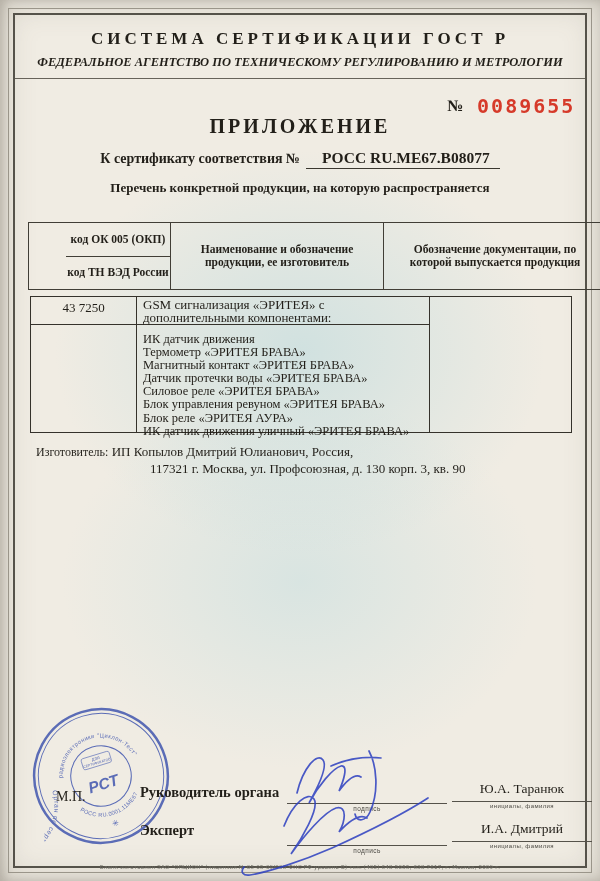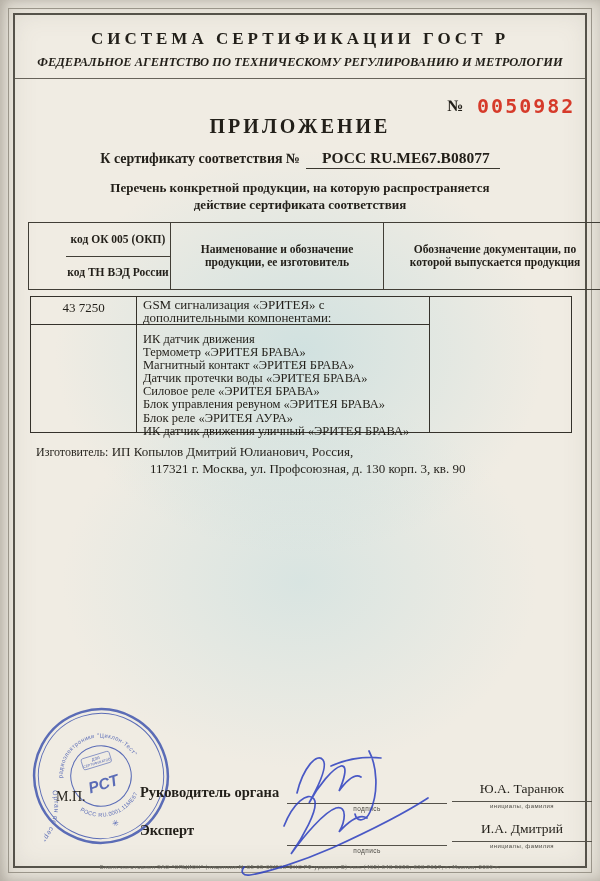--- a/index.html
+++ b/index.html
@@ -74,28 +74,27 @@
 <body>
 
 <div id="page">
   <div class="frame-outer"></div>
   <div class="frame-inner"></div>
 
   <div class="abs ctr sys-title">СИСТЕМА СЕРТИФИКАЦИИ ГОСТ Р</div>
   <div class="abs ctr agency">ФЕДЕРАЛЬНОЕ АГЕНТСТВО ПО ТЕХНИЧЕСКОМУ РЕГУЛИРОВАНИЮ И МЕТРОЛОГИИ</div>
   <div class="abs top-rule"></div>
 
-  <div class="abs num-row"><span>№</span><span class="blank-no">0050982</span></div>
+  <div class="abs num-row"><span>№</span><span class="blank-no">0089655</span></div>
 
   <div class="abs ctr doc-title">ПРИЛОЖЕНИЕ</div>
 
   <div class="abs ctr cert-line"><span>К сертификату соответствия №</span><span class="cert-no">РОСС RU.ME67.B08077</span></div>
 
   <div class="abs ctr desc1">Перечень конкретной продукции,  на которую распространяется</div>
-  <div class="abs ctr desc2">действие сертификата соответствия</div>
 
   <div class="abs htable">
     <div class="c1">
       <div class="top">код ОК 005 (ОКП)</div>
       <div>код ТН ВЭД России</div>
     </div>
     <div class="c2">Наименование и обозначение продукции, ее изготовитель</div>
     <div class="c3">Обозначение документации, по которой выпускается продукция</div>
   </div>
 

